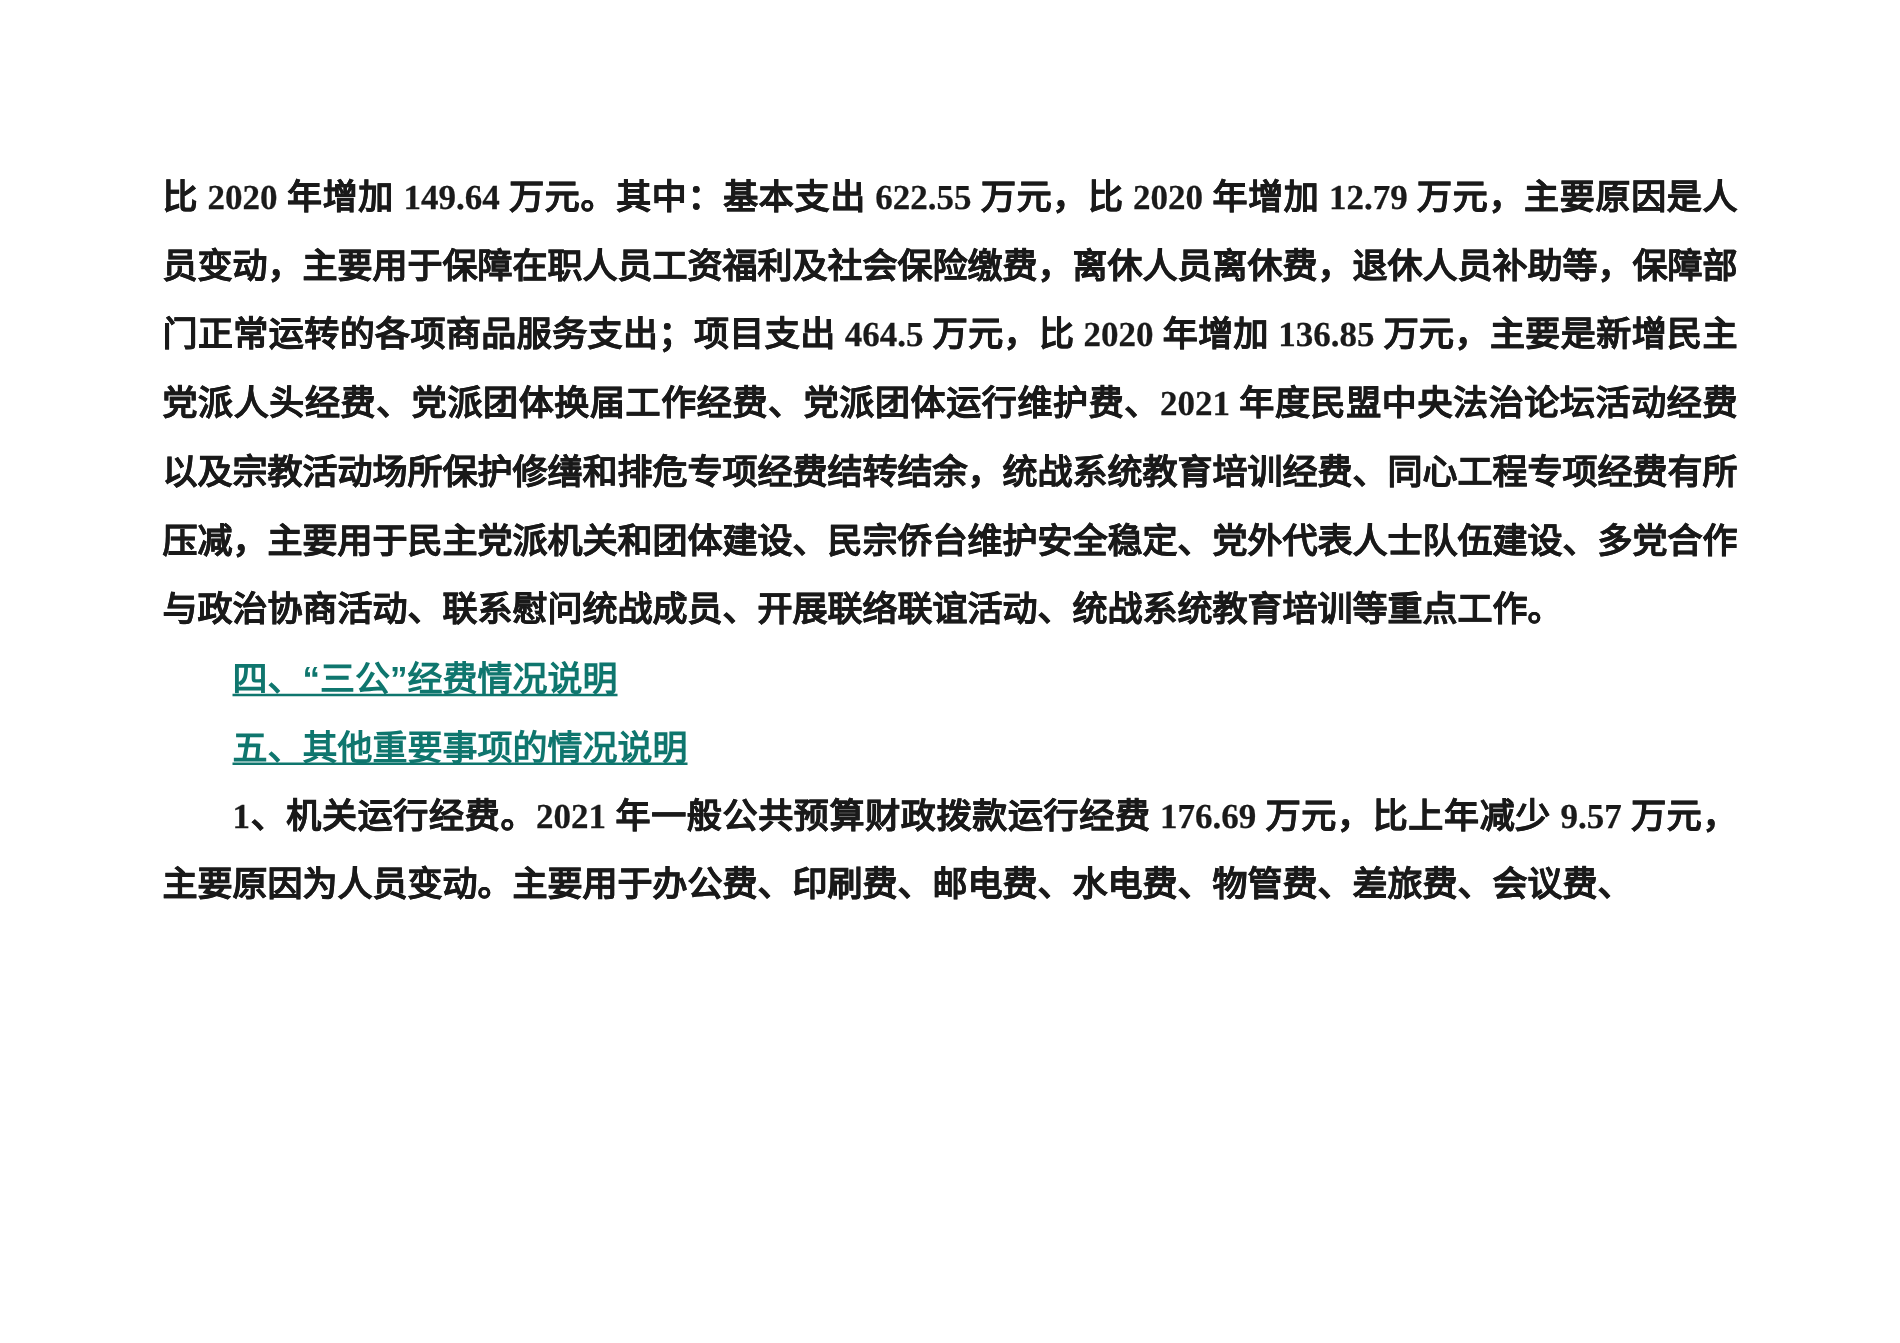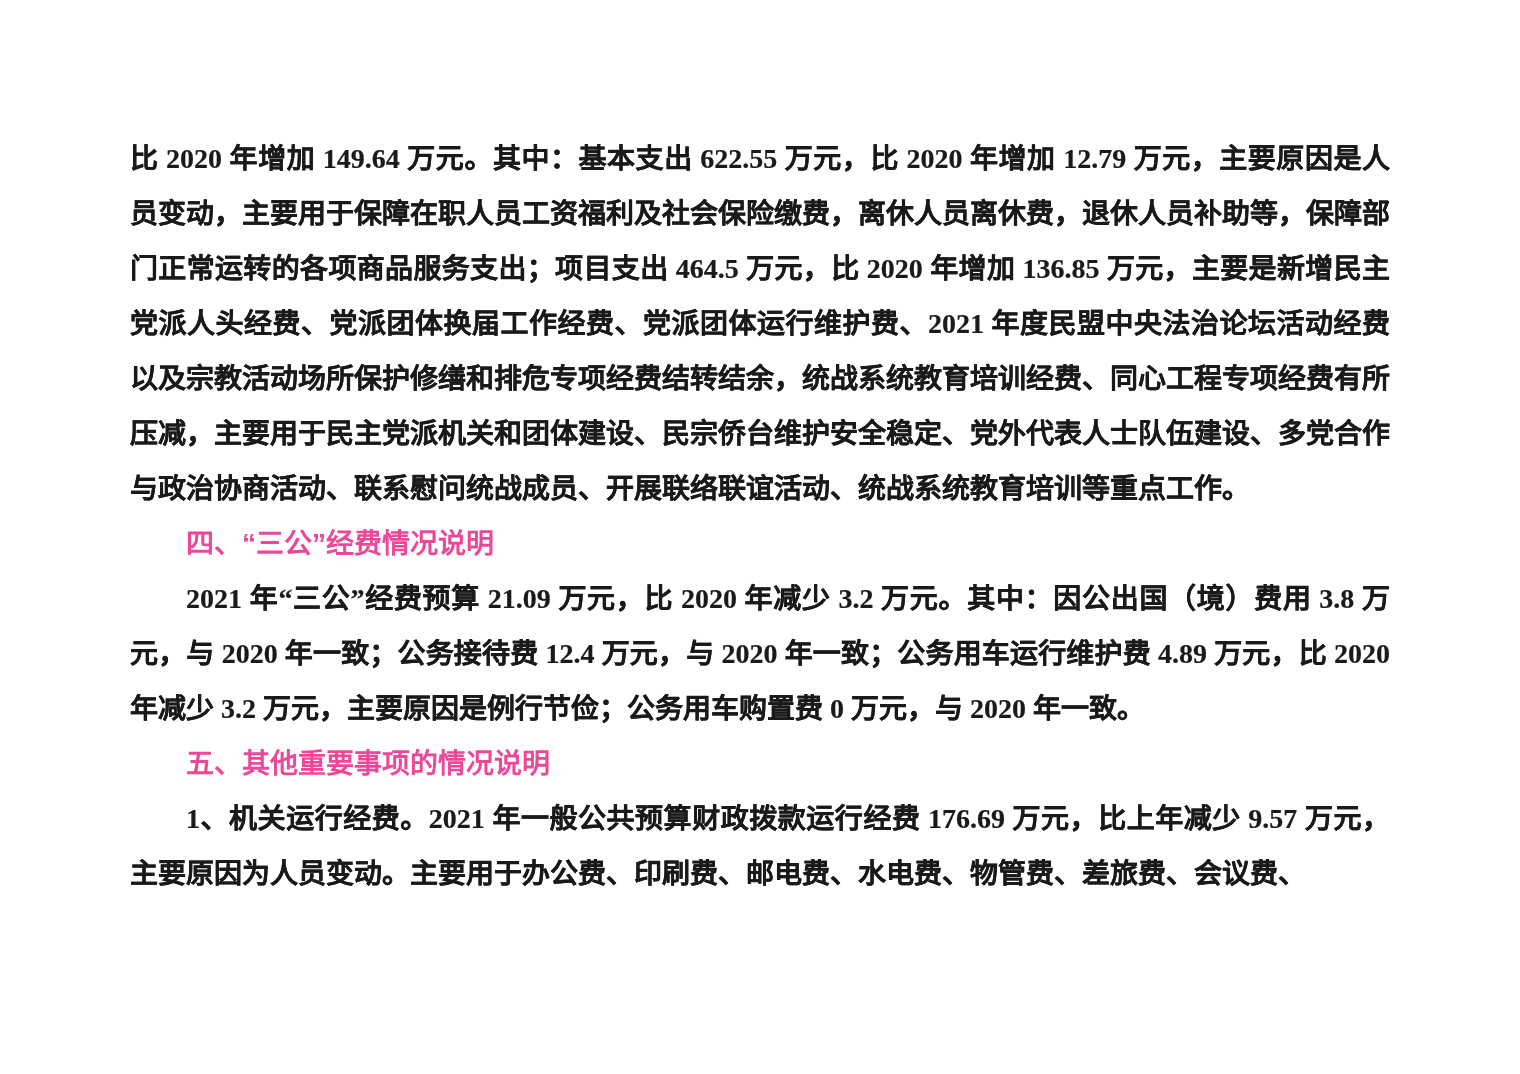--- a/index.html
+++ b/index.html
@@ -36,34 +36,34 @@
   .para.indent {
     text-indent: 2em;
   }
   .heading {
     margin: 0;
     text-indent: 2em;
     font-family: "Liberation Sans", "DejaVu Sans", sans-serif;
     font-weight: 700;
     font-size: 28px;
     line-height: 55px;
-    color: #ec4899;
+    color: #0f766e;
     text-align: left;
+    text-decoration: underline;
   }
 </style>
 </head>
 <body>
 
 <div class="page">
   <div class="doc-body">
 
     <p class="para">比 2020 年增加 149.64 万元。其中：基本支出 622.55 万元，比 2020 年增加 12.79 万元，主要原因是人员变动，主要用于保障在职人员工资福利及社会保险缴费，离休人员离休费，退休人员补助等，保障部门正常运转的各项商品服务支出；项目支出 464.5 万元，比 2020 年增加 136.85 万元，主要是新增民主党派人头经费、党派团体换届工作经费、党派团体运行维护费、2021 年度民盟中央法治论坛活动经费以及宗教活动场所保护修缮和排危专项经费结转结余，统战系统教育培训经费、同心工程专项经费有所压减，主要用于民主党派机关和团体建设、民宗侨台维护安全稳定、党外代表人士队伍建设、多党合作与政治协商活动、联系慰问统战成员、开展联络联谊活动、统战系统教育培训等重点工作。</p>
 
     <h2 class="heading">四、“三公”经费情况说明</h2>
 
-    <p class="para indent">2021 年“三公”经费预算 21.09 万元，比 2020 年减少 3.2 万元。其中：因公出国（境）费用 3.8 万元，与 2020 年一致；公务接待费 12.4 万元，与 2020 年一致；公务用车运行维护费 4.89 万元，比 2020 年减少 3.2 万元，主要原因是例行节俭；公务用车购置费 0 万元，与 2020 年一致。</p>
 
     <h2 class="heading">五、其他重要事项的情况说明</h2>
 
     <p class="para indent">1、机关运行经费。2021 年一般公共预算财政拨款运行经费 176.69 万元，比上年减少 9.57 万元，主要原因为人员变动。主要用于办公费、印刷费、邮电费、水电费、物管费、差旅费、会议费、</p>
 
   </div>
 </div>
 
 </body></html>

